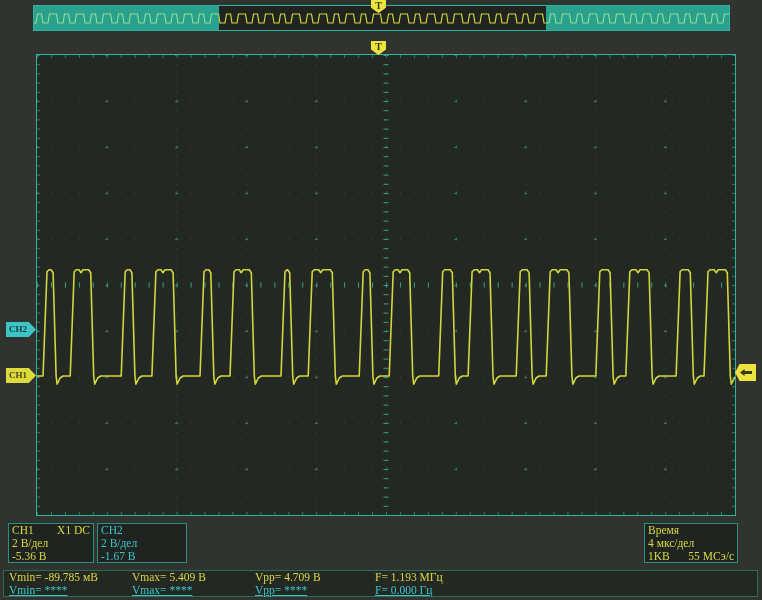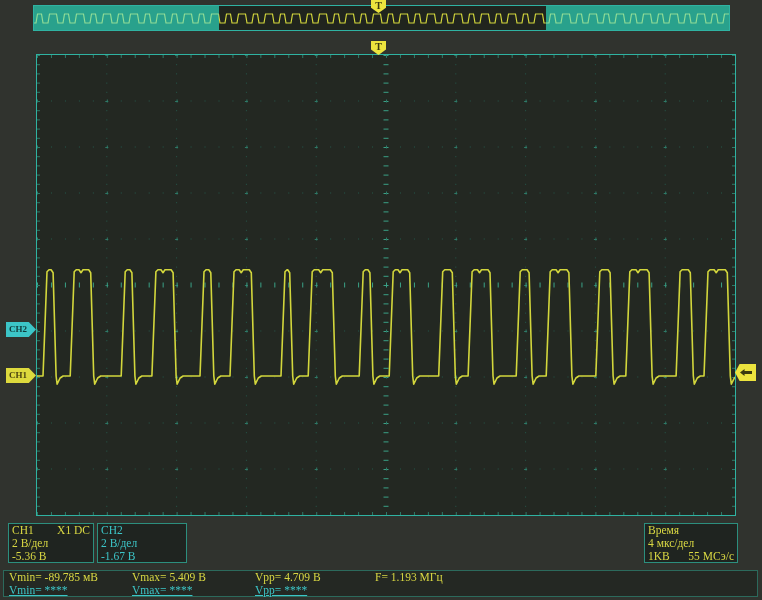--- a/index.html
+++ b/index.html
@@ -1260,16 +1260,17 @@
     <div class="meas-row y">
       <span>Vmin= -89.785 мВ</span>
       <span>Vmax= 5.409 В</span>
       <span>Vpp= 4.709 В</span>
       <span>F= 1.193 МГц</span>
     </div>
     <div class="meas-row c">
       <span>Vmin= ****</span>
       <span>Vmax= ****</span>
       <span>Vpp= ****</span>
+      <span>F= 0.000 Гц</span>
     </div>
   </div>
 
 </div>
 
 </body></html>

